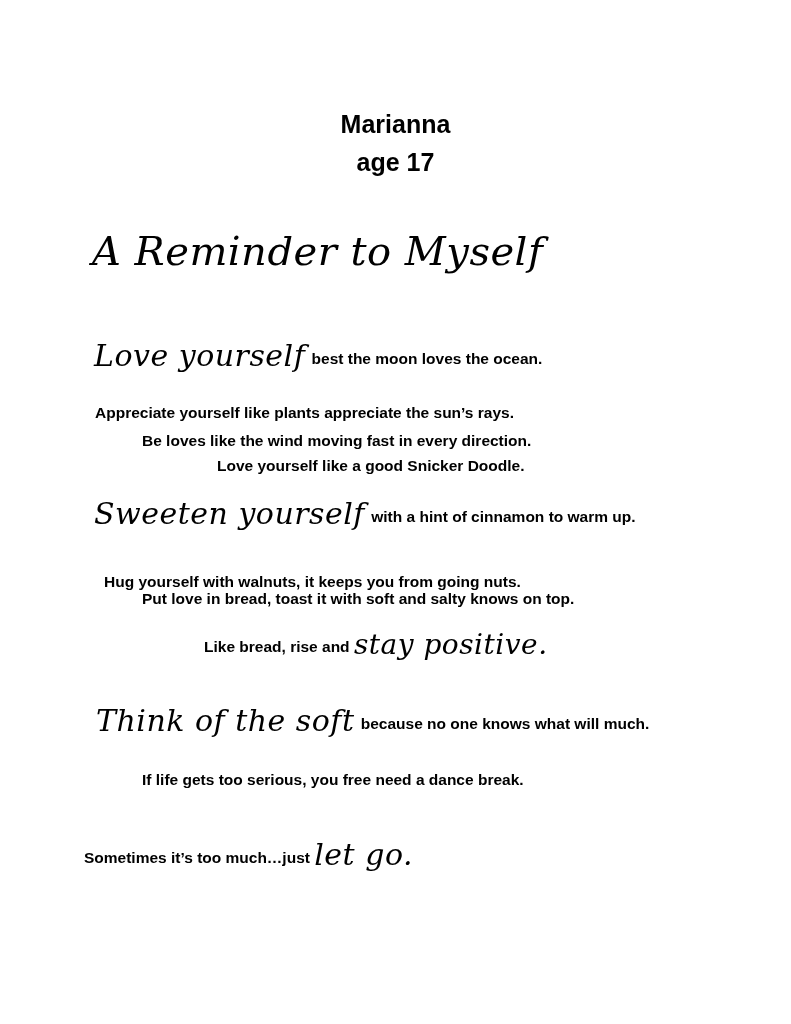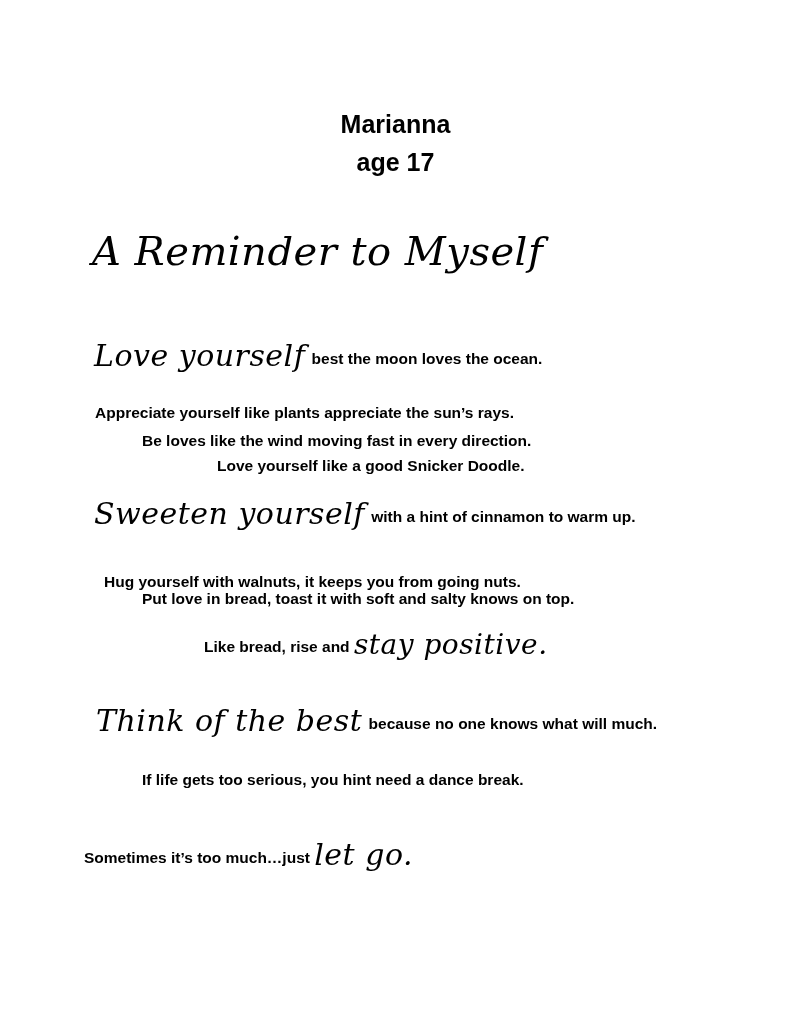--- a/index.html
+++ b/index.html
@@ -36,22 +36,22 @@
 
 <div class="line sans" style="left:104px; top:564px;margin-top:8px;">Hug yourself with walnuts, it keeps you from going nuts.</div>
 <div class="line sans" style="left:142px; top:589px;">Put love in bread, toast it with soft and salty knows on top.</div>
 
 <div class="line sans" style="left:204px; top:635px;">
   <span>Like bread, rise and</span>
   <span class="script small">stay positive.</span>
 </div>
 
 <div class="line sans" style="left:96px; top:711px;">
-  <span class="script">Think of the best</span>
+  <span class="script">Think of the soft</span>
   <span>because no one knows what will much.</span>
 </div>
 
-<div class="line sans" style="left:142px; top:770px;">If life gets too serious, you hint need a dance break.</div>
+<div class="line sans" style="left:142px; top:770px;">If life gets too serious, you free need a dance break.</div>
 
 <div class="line sans" style="left:84px; top:845px;">
   <span>Sometimes it’s too much…just</span>
   <span class="script">let go.</span>
 </div>
 
 </body></html>

